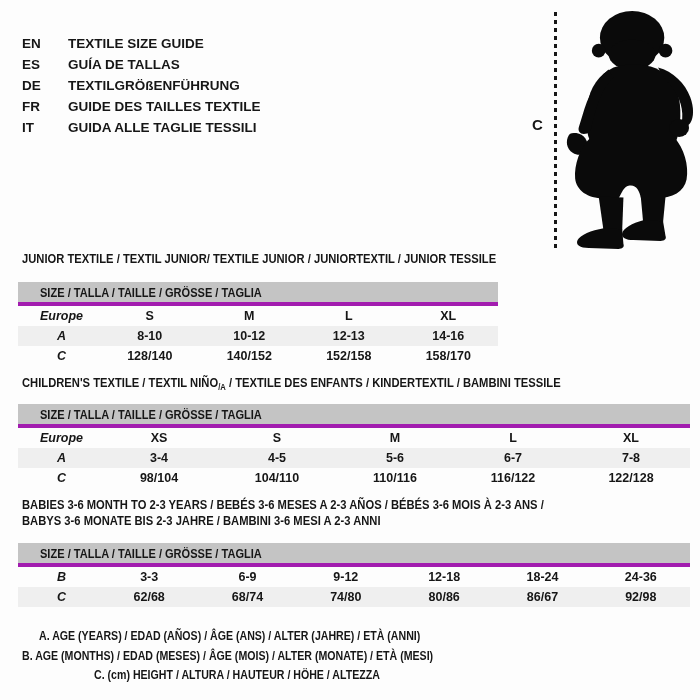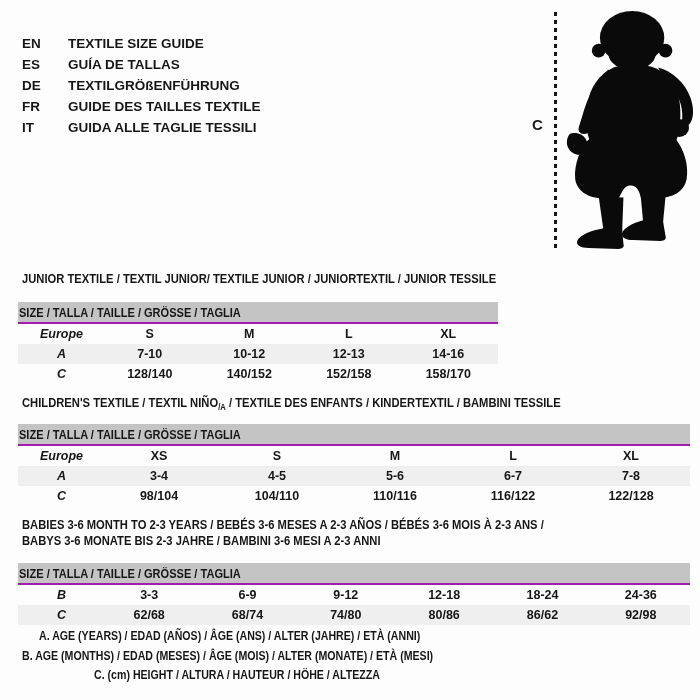--- a/index.html
+++ b/index.html
@@ -20,38 +20,38 @@
   
   .figure { position:absolute; left:528px; top:6px; width:170px; height:248px; }
   .figure-c { position:absolute; left:4px; top:110px; font-size:15px; font-weight:700; }
   .dash-line {
     position:absolute; left:26px; top:6px; width:3px; height:238px;
     background:repeating-linear-gradient(to bottom, #161616 0 4px, transparent 4px 8px);
   }
   .figure svg { position:absolute; left:36px; top:2px; }
 
   
-  .section { position:absolute; left:18px;margin-top:20px; }
+  .section { position:absolute; left:18px; }
   .sec1 { top:251px; }
   .sec2 { top:375px; }
   .sec3 { top:497px; }
   .sec-title { height:16px; line-height:16px; padding-left:4px; font-size:13.2px; font-weight:700; white-space:nowrap; }
   .condense { display:inline-block; transform:scaleX(.85); transform-origin:0 50%; white-space:nowrap; }
   .sub { font-size:9px; vertical-align:-3px; }
 
   .tbl.narrow { width:480px; }
   .tbl.wide { width:672px; }
   .sec1 .tbl { margin-top:15px; }
   .sec2 .tbl { margin-top:13px; }
   .sec3 .tbl { margin-top:14px; }
 
   .tbl-header {
-    height:20px; display:flex; align-items:center; padding-left:1px;
+    height:20px; display:flex; align-items:center; padding-left:22px;
     background:var(--header-bar-bg, #c4c4c4);
-    border-bottom:2px solid #a21caf;
+    border-bottom:4px solid #a21caf;
     font-size:13px; font-weight:700;
   }
   table { border-collapse:collapse; table-layout:fixed; width:100%; }
   td { height:20px; line-height:20px; padding:0; text-align:center; font-size:12.5px; font-weight:700; color:var(--text, #161616); }
   td.lbl { text-align:center; padding-left:5px;font-style:italic; }
   col.lblcol { width:82px; }
   tr.shaded { background:var(--shaded-row-bg, #efefef); }
 
   
   .footnotes { position:absolute; left:22px; top:627px; }
@@ -133,21 +133,21 @@
         <tbody>
           <tr>
             <td class="lbl">Europe</td>
             <td>S</td>
             <td>M</td>
             <td>L</td>
             <td>XL</td>
           </tr>
           <tr class="shaded">
             <td class="lbl">A</td>
-            <td>7-10</td>
+            <td>8-10</td>
             <td>10-12</td>
             <td>12-13</td>
             <td>14-16</td>
           </tr>
           <tr>
             <td class="lbl">C</td>
             <td>128/140</td>
             <td>140/152</td>
             <td>152/158</td>
             <td>158/170</td>
@@ -234,21 +234,21 @@
             <td>12-18</td>
             <td>18-24</td>
             <td>24-36</td>
           </tr>
           <tr class="shaded">
             <td class="lbl">C</td>
             <td>62/68</td>
             <td>68/74</td>
             <td>74/80</td>
             <td>80/86</td>
-            <td>86/62</td>
+            <td>86/67</td>
             <td>92/98</td>
           </tr>
         </tbody>
       </table>
     </div>
   </div>
 
   <div class="footnotes">
     <div class="footnote">
       <span class="condense">A. AGE (YEARS) / EDAD (AÑOS) / ÂGE (ANS) / ALTER (JAHRE) / ETÀ (ANNI)</span>

